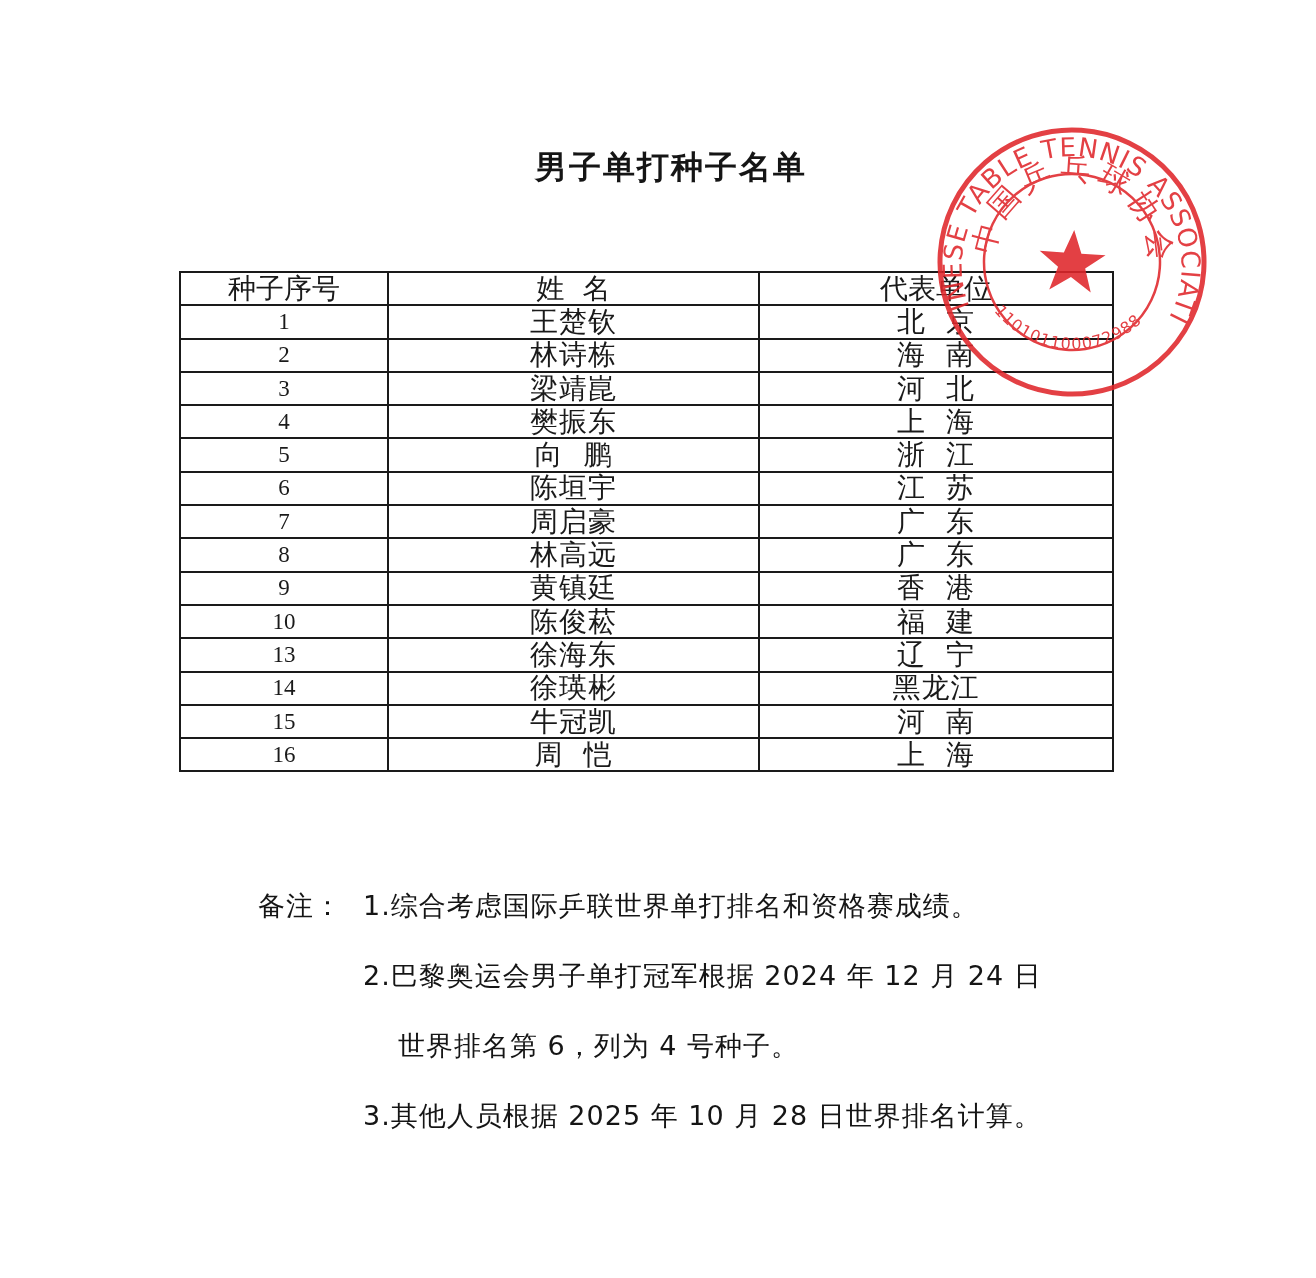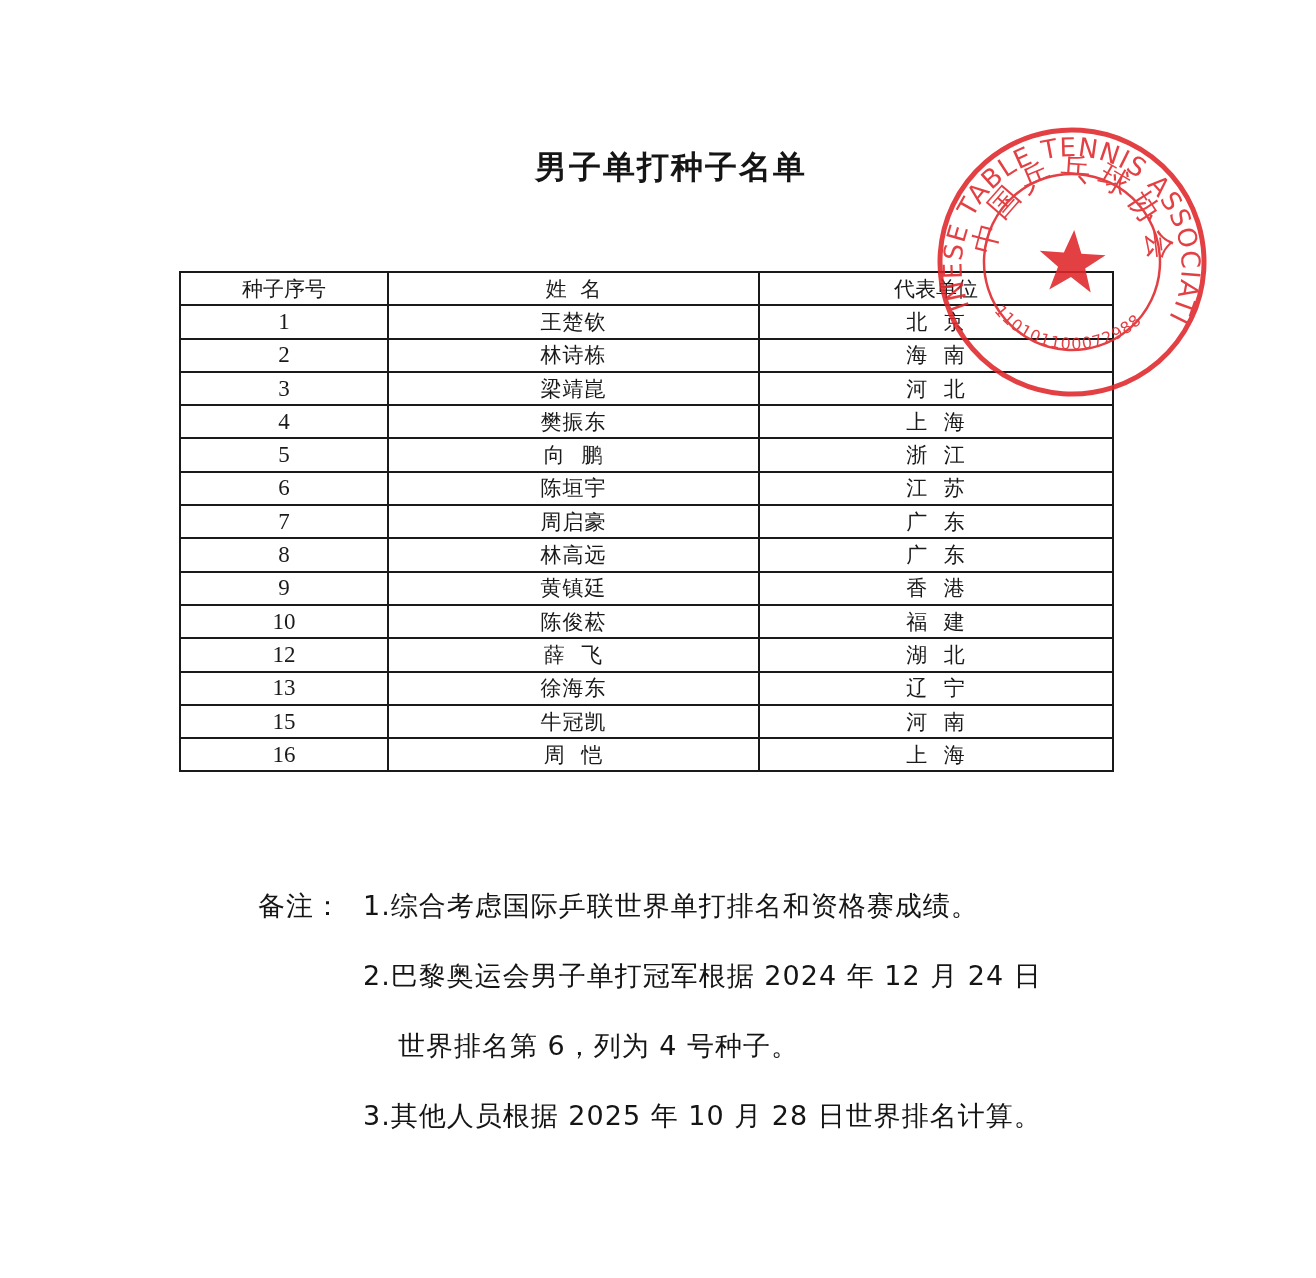--- a/index.html
+++ b/index.html
@@ -35,21 +35,21 @@
       table-layout: fixed;
     }
     table.seed-table th,
     table.seed-table td {
       border: 2px solid #1a1a1a;
       height: 31.3px;
       padding: 0;
       text-align: center;
       vertical-align: middle;
       font-weight: normal;
-      font-size: 21px;
+      font-size: 28px;
       line-height: 22px;
       color: #1a1a1a;
       overflow: hidden;
       white-space: nowrap;
     }
     table.seed-table td.num {
       font-family: "Liberation Serif", "DejaVu Serif", serif;
       font-size: 23px;
     }
     table.seed-table td.name, table.seed-table td.unit {
@@ -146,28 +146,28 @@
         <td class="num" style="white-space: pre;">9</td>
         <td class="name" style="white-space: pre;">黄镇廷</td>
         <td class="unit" style="white-space: pre;">香  港</td>
       </tr>
       <tr>
         <td class="num" style="white-space: pre;">10</td>
         <td class="name" style="white-space: pre;">陈俊菘</td>
         <td class="unit" style="white-space: pre;">福  建</td>
       </tr>
       <tr>
-        <td class="num" style="white-space: pre;">12</td>
-        <td class="name" style="white-space: pre;">薛  飞</td>
-        <td class="unit" style="white-space: pre;">湖  北</td>
-      </tr>
-      <tr>
         <td class="num" style="white-space: pre;">13</td>
         <td class="name" style="white-space: pre;">徐海东</td>
         <td class="unit" style="white-space: pre;">辽  宁</td>
+      </tr>
+      <tr>
+        <td class="num" style="white-space: pre;">14</td>
+        <td class="name" style="white-space: pre;">徐瑛彬</td>
+        <td class="unit" style="white-space: pre;">黑龙江</td>
       </tr>
       <tr>
         <td class="num" style="white-space: pre;">15</td>
         <td class="name" style="white-space: pre; border-radius: 16px;">牛冠凯</td>
         <td class="unit" style="white-space: pre;">河  南</td>
       </tr>
       <tr>
         <td class="num" style="white-space: pre;">16</td>
         <td class="name" style="white-space: pre;">周  恺</td>
         <td class="unit" style="white-space: pre;">上  海</td>

